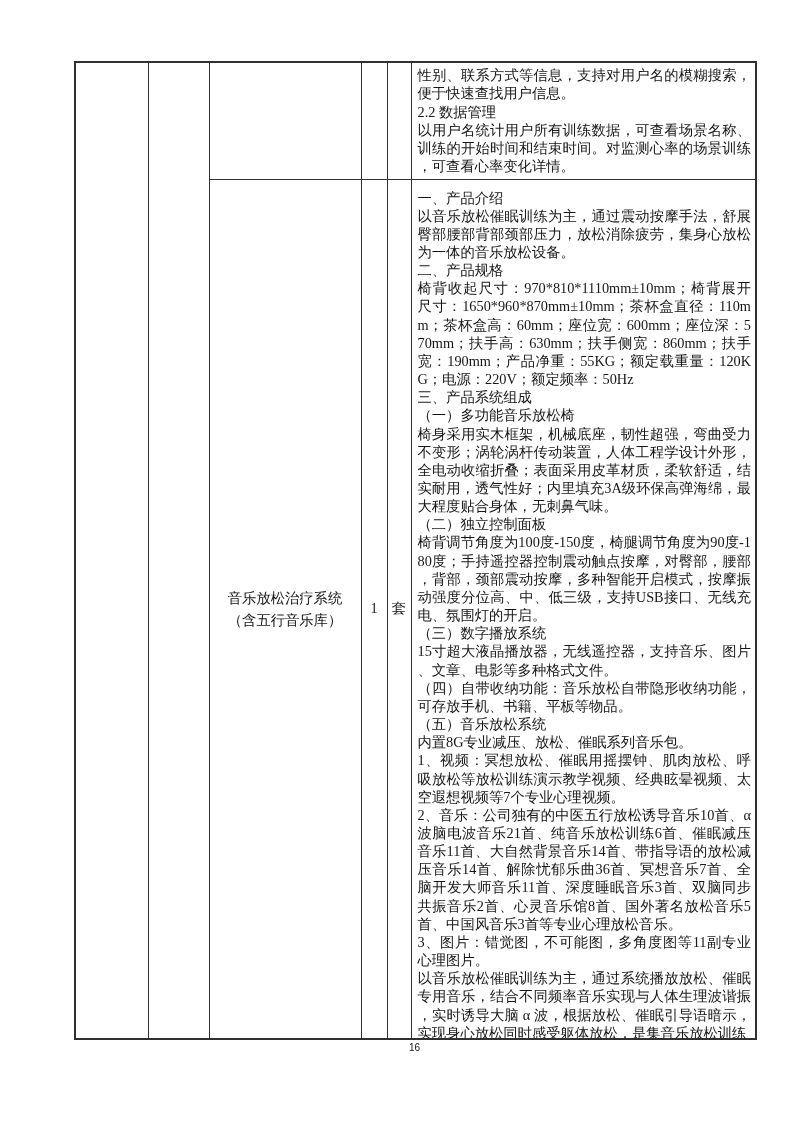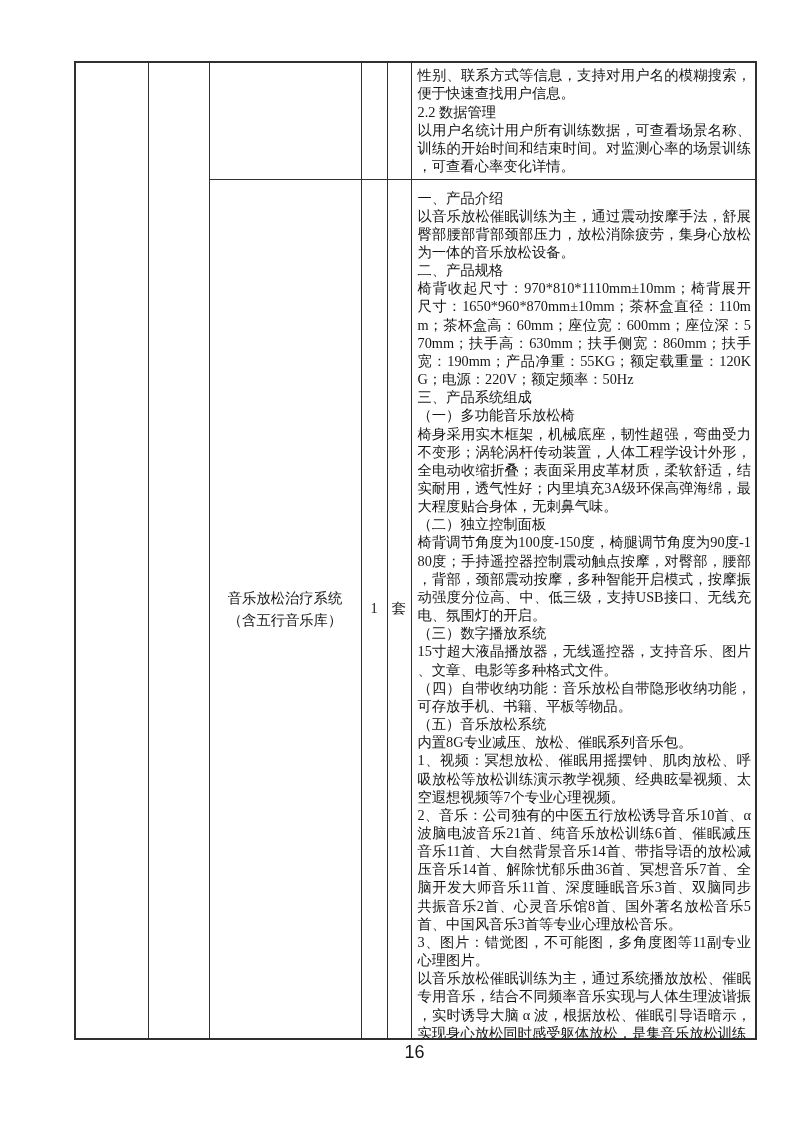--- a/index.html
+++ b/index.html
@@ -53,21 +53,21 @@
   }
   .qty-cell, .unit-cell {
     text-align: center;
   }
   .page-number {
     position: absolute;
     left: 74px;
     top: 1042px;
     width: 681px;
     text-align: center;
-    font-size: 18px;
+    font-size: 10px;
     color: #161616;
     font-family: "Liberation Sans", "DejaVu Sans", sans-serif;
   }
 </style>
 </head>
 <body>
 
 <div class="page">
 
   <table class="spec">

